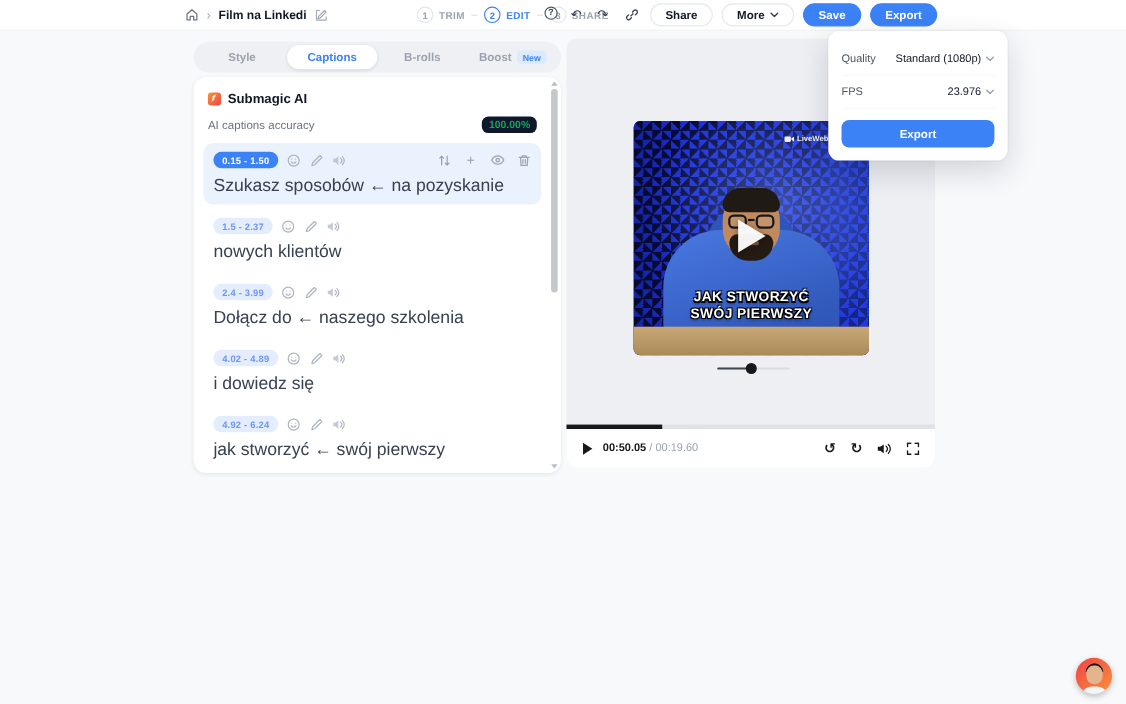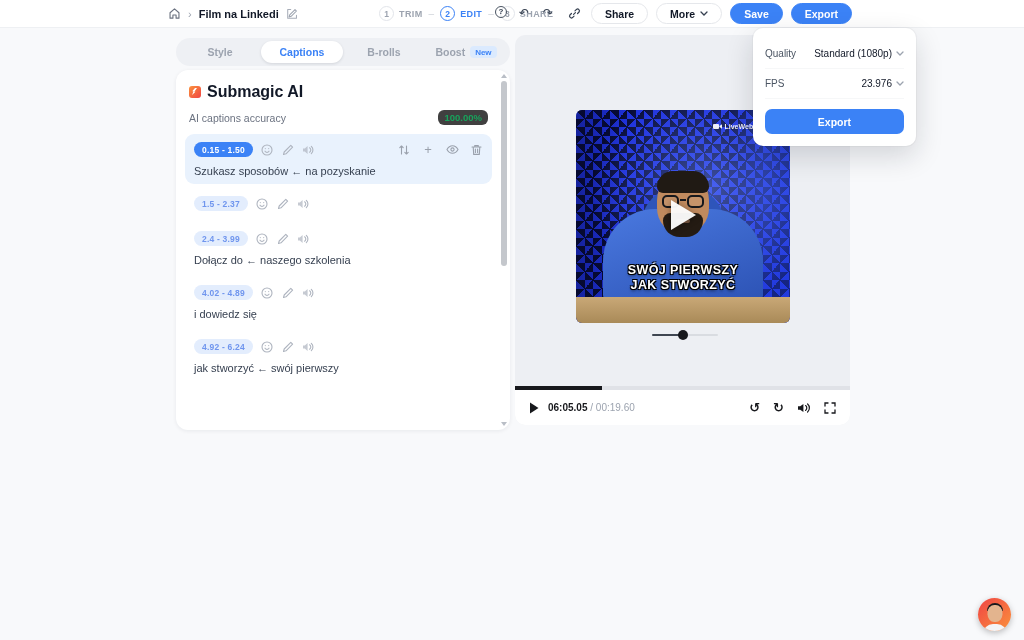--- a/index.html
+++ b/index.html
@@ -41,40 +41,40 @@
   .tab.active { background:#fff; color:#3b82f6; box-shadow:0 1px 3px rgba(16,24,40,.12); }
   .tab-badge { background:#dbeafe; color:#3b82f6; font-size:8px; font-weight:700; padding:1.5px 5px; border-radius:4px;text-align:center; }
 
   .card { position:absolute; left:176px; top:70px; width:334px; height:360px; background:#fff;
           border-radius:12px; box-shadow:0 1px 4px rgba(16,24,40,.07); padding:13px 22px 8px 13px; overflow:hidden; }
   .brand-row { display:flex; align-items:center; gap:6px; }
   .brand-logo { width:12px; height:12px; border-radius:3px; background:linear-gradient(135deg,#fb923c,#ef4444);
                 position:relative; flex:none; }
   .brand-logo::after { content:""; position:absolute; left:3px; top:2px; width:5px; height:7px;
                        background:#fff; clip-path:polygon(60% 0,100% 0,45% 55%,70% 55%,0 100%,30% 45%,5% 45%); }
-  .brand-name { font-size:16px; font-weight:800; color:#111827; }
+  .brand-name { font-size:12px; font-weight:800; color:#111827; }
   .meta-row { display:flex; align-items:center; justify-content:space-between; margin-top:9px; }
   .meta-label { font-size:10.5px; color:#6b7280; }
-  .acc-badge { font-size:9.5px; font-weight:700; color:#17a35b; background:#404040; padding:2px 6px; border-radius:6px; }
+  .acc-badge { font-size:9.5px; font-weight:700; color:#17a35b; background:#0f172a; padding:2px 6px; border-radius:6px; }
   .add-btn { font-size:9.5px; font-weight:700; color:#111827; background:#fff; border:1px solid #e5e7eb;
              border-radius:999px; padding:3px 11px; cursor:pointer; box-shadow:0 1px 2px rgba(16,24,40,.05); }
 
   .cap-list { margin-top:9px; }
   .cap-row { padding:7px 9px; border-radius:9px; margin:0 -4px 4px -4px; }
   .cap-row.active { background:#e9f2fd; }
   .cap-head { display:flex; align-items:center; gap:7px; height:17px; }
   .ts-pill { font-size:8.5px; font-weight:700; color:#6f95ee; background:#e3edfd; border-radius:999px;
              padding:2.5px 8px; letter-spacing:.2px; cursor:pointer; white-space:nowrap; }
   .cap-row.active .ts-pill { background:#3b82f6; color:#fff; }
   .ric { width:14px; height:14px; display:inline-flex; align-items:center; justify-content:center;
          color:#aeb4bf; cursor:pointer; }
   .row-actions { margin-left:auto; display:flex; align-items:center; gap:10px; color:#9aa1ac; }
   .row-actions .ric { color:#9aa1ac; }
   .plus-glyph { font-size:13px; line-height:1; color:#9aa1ac; font-weight:400; }
-  .cap-text { margin-top:7px; font-size:11px; color:#374151; }
+  .cap-text { margin-top:7px; font-size:16px; color:#374151; }
 
   
   .scrollbar { position:absolute; right:2px; top:3px; bottom:3px; width:9px; }
   .scroll-arrow { position:absolute; left:2px; width:0; height:0; border-left:3px solid transparent; border-right:3px solid transparent; }
   .scroll-arrow.up { top:1px; border-bottom:4px solid #b9bec6; }
   .scroll-arrow.down { bottom:1px; border-top:4px solid #b9bec6; }
   .scroll-thumb { position:absolute; left:1.5px; top:8px; width:6px; height:185px; background:#c4c7cc; border-radius:3px; }
 
   
   .player { position:absolute; left:515px; top:35px; width:335px; height:390px; background:#edeff3; border-radius:10px; }
@@ -325,20 +325,21 @@
       </span>
       <span class="ric">
         <svg width="13" height="12" viewBox="0 0 13 12" fill="none" stroke="#aeb4bf" stroke-width="1.1" stroke-linecap="round">
                 <path d="M1 4.4v3.2h1.8L5.6 10V2L2.8 4.4z" fill="#aeb4bf" stroke="none" opacity=".7"></path>
                 <path d="M7.6 3.8a2.6 2.6 0 0 1 0 4.4"></path>
                 <path d="M9.3 2.4a4.8 4.8 0 0 1 0 7.2"></path>
               </svg>
       </span>
 
     </div>
+    <div class="cap-text">nowych klientów</div>
   </div>
         <div class="cap-row">
     <div class="cap-head">
       <span class="ts-pill">2.4 - 3.99</span>
 
       <span class="ric smiley">
         <svg width="12" height="12" viewBox="0 0 12 12" fill="none" stroke="#aeb4bf" stroke-width="1.1">
                 <circle cx="6" cy="6" r="5"></circle>
                 <path d="M4 7.2c.5.8 1.2 1.2 2 1.2s1.5-.4 2-1.2" stroke-linecap="round"></path>
                 <circle cx="4.3" cy="4.6" r=".55" fill="#aeb4bf" stroke="none"></circle>
@@ -440,22 +441,22 @@
             <div class="hair"></div>
             <div class="glasses">
               <i class="l"></i>
               <i class="r"></i>
             </div>
             <div class="beard"></div>
           </div>
       </div>
       <div class="desk"></div>
       <div class="vid-caption">
+        <div>JAK STWORZYĆ</div>
         <div>SWÓJ PIERWSZY</div>
-        <div>JAK STWORZYĆ</div>
       </div>
       <span class="play-overlay">
         <svg width="30" height="34" viewBox="0 0 30 34">
             <path d="M3 2l25 15L3 32z" fill="rgba(255,255,255,.95)"></path>
           </svg>
       </span>
       <span class="lowres-badge">Low res</span>
       <span class="watermark">
         <svg width="9" height="7" viewBox="0 0 9 7" fill="#fff">
             <rect x="0" y="1" width="6" height="5" rx="1"></rect>
@@ -475,21 +476,21 @@
       <div class="progress-fill" style="width: 26%;"></div>
     </div>
 
     <div class="controls">
       <span class="ic">
         <svg width="10" height="12" viewBox="0 0 10 12">
             <path d="M1 0.5l8.5 5.5L1 11.5z" fill="#17181c"></path>
           </svg>
       </span>
       <span class="time">
-        <span class="cur">06:05.05</span>
+        <span class="cur">00:50.05</span>
         <span class="dur">/ 00:19.60</span>
       </span>
       <span class="ctrl-icons">
         <span class="skip-glyph">↺</span>
         <span class="skip-glyph">↻</span>
         <span class="ic">
           <svg width="14" height="12" viewBox="0 0 14 12" fill="none" stroke="#17181c" stroke-width="1.2" stroke-linecap="round">
               <path d="M1 4.2v3.6h2.2L6.4 10V2L3.2 4.2z" fill="#17181c" stroke="none"></path>
               <path d="M8.6 3.6a3 3 0 0 1 0 4.8"></path>
               <path d="M10.6 2a5.4 5.4 0 0 1 0 8"></path>

